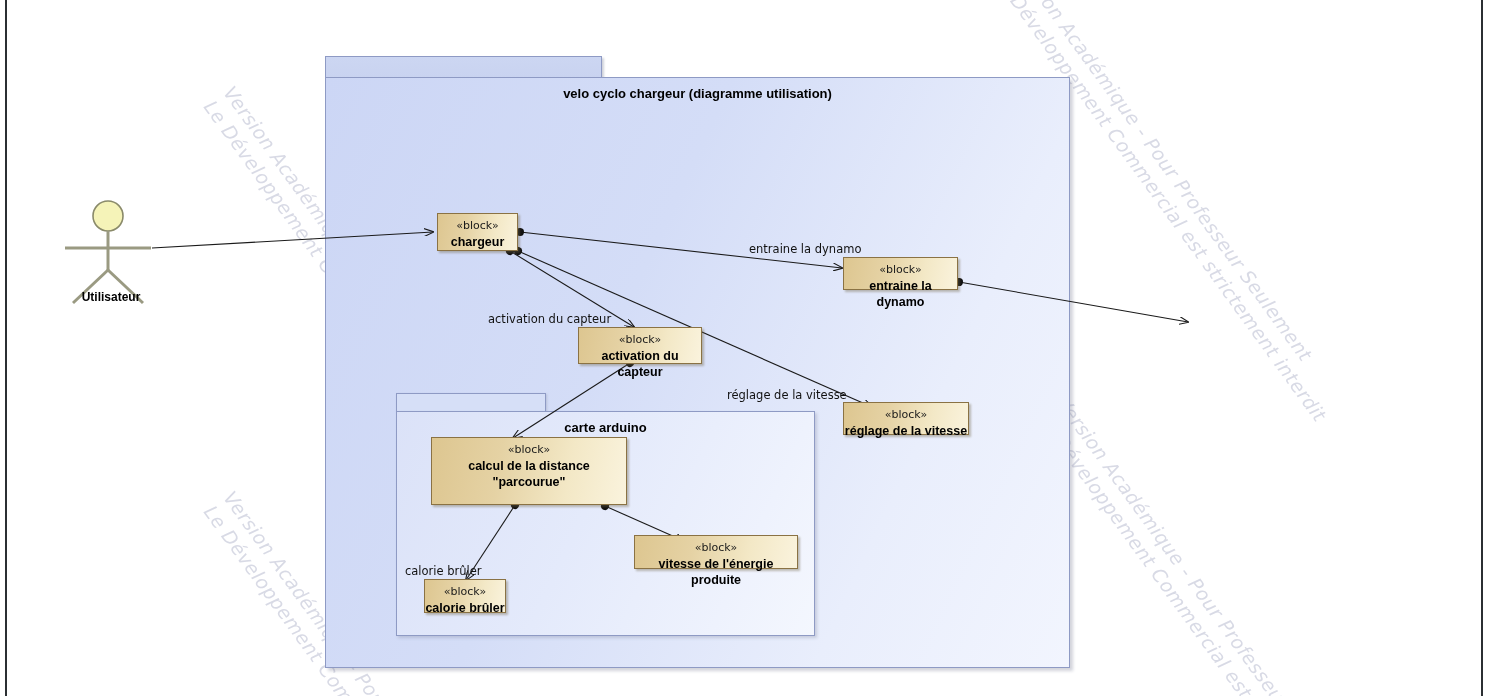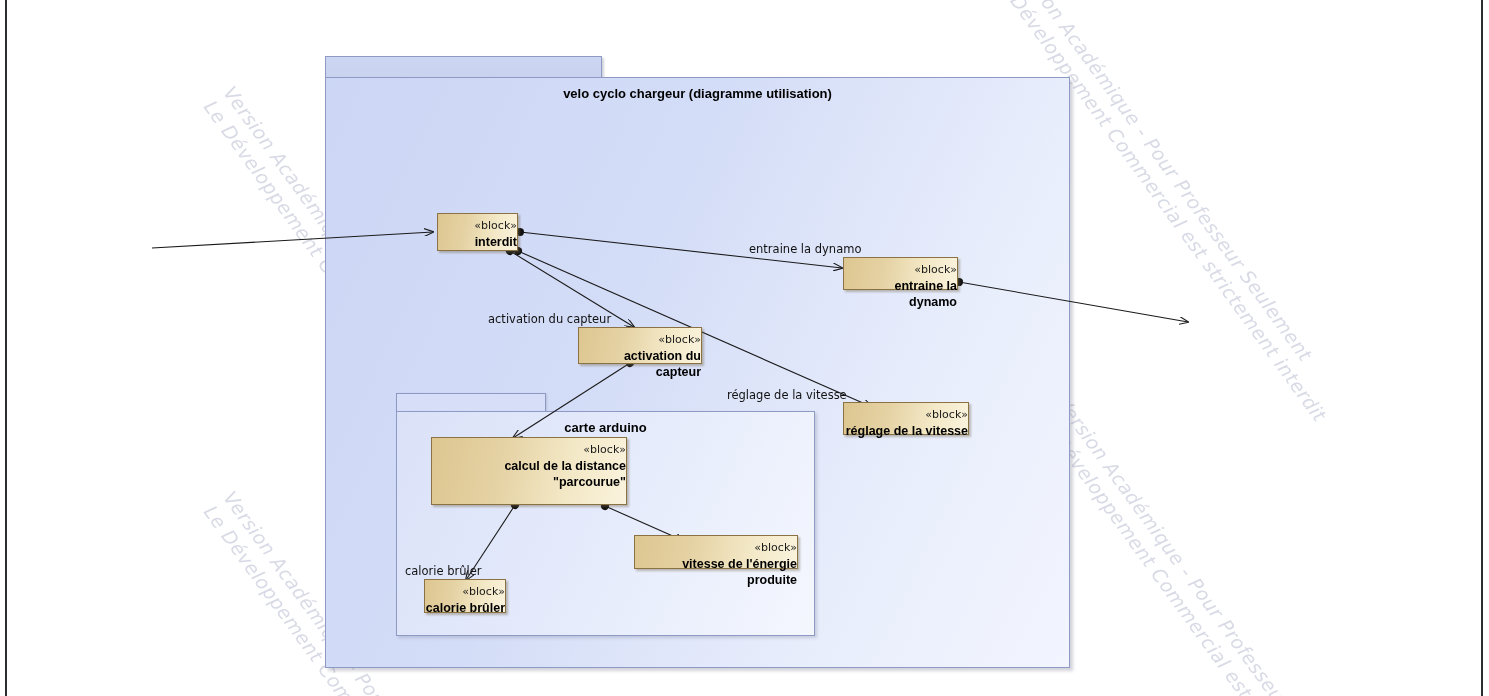--- a/index.html
+++ b/index.html
@@ -91,21 +91,21 @@
     box-shadow: 2px 2px 3px rgba(120,125,150,.3);
   }
 
   
   .block {
     position: absolute;
     box-sizing: border-box;
     border: 1px solid #8a7244;
     background: linear-gradient(100deg, #ddc690 0%, #e5d2a4 35%, #f3e8c6 70%, #faf3dd 100%);
     box-shadow: 2px 2px 2px rgba(110,100,70,.40);
-    text-align: right;
+    text-align: center;
     padding-top: 5px;
     color: #000;
   }
   .block .stereo {
     display: block;
     font-size: 11px;
     line-height: 14px;
     color: #1a1a1a;
     font-family: "DejaVu Sans", sans-serif;
   }
@@ -217,25 +217,35 @@
 
     <path d="M630,363 L513,438" fill="none" stroke="#1a1a1a" stroke-width="1.1" marker-start="url(#dot)" marker-end="url(#arrow)"></path>
 
     <path d="M515,505 L466,580" fill="none" stroke="#1a1a1a" stroke-width="1.1" marker-start="url(#dot)" marker-end="url(#arrow)"></path>
 
     <path d="M605,506 L684,541" fill="none" stroke="#1a1a1a" stroke-width="1.1" marker-start="url(#dot)" marker-end="url(#arrow)"></path>
 
     <path d="M959,282 L1188,322" fill="none" stroke="#1a1a1a" stroke-width="1.1" marker-start="url(#dot)" marker-end="url(#arrow)"></path>
   </svg>
 
+  <div id="actor-wrap" style="left:63px; top:198px; width:96px; height:110px;">
+    <svg width="96" height="110" viewBox="0 0 96 110">
+      <circle cx="45" cy="18" r="15" fill="#f5f3b8" stroke="#8a8a6a" stroke-width="1.6"></circle>
+      <line x1="45" y1="33" x2="45" y2="72" stroke="#9a9a82" stroke-width="3"></line>
+      <line x1="2" y1="50" x2="88" y2="50" stroke="#9a9a82" stroke-width="3"></line>
+      <line x1="45" y1="72" x2="10" y2="105" stroke="#9a9a82" stroke-width="3"></line>
+      <line x1="45" y1="72" x2="80" y2="105" stroke="#9a9a82" stroke-width="3"></line>
+    </svg>
+    <div class="actor-name" style="left:-10px; top:92px; width:116px;">Utilisateur</div>
+  </div>
 
 
   <div class="block" style="left:437px; top:213px; width:81px; height:38px;">
     <span class="stereo">«block»</span>
-    <span class="bname">interdit</span>
+    <span class="bname">chargeur</span>
   </div>
 
   <div class="block" style="left:843px; top:257px; width:115px; height:33px;">
     <span class="stereo">«block»</span>
     <span class="bname">entraine la dynamo</span>
   </div>
 
   <div class="block" style="left:578px; top:327px; width:124px; height:37px;">
     <span class="stereo">«block»</span>
     <span class="bname">activation du capteur</span>

